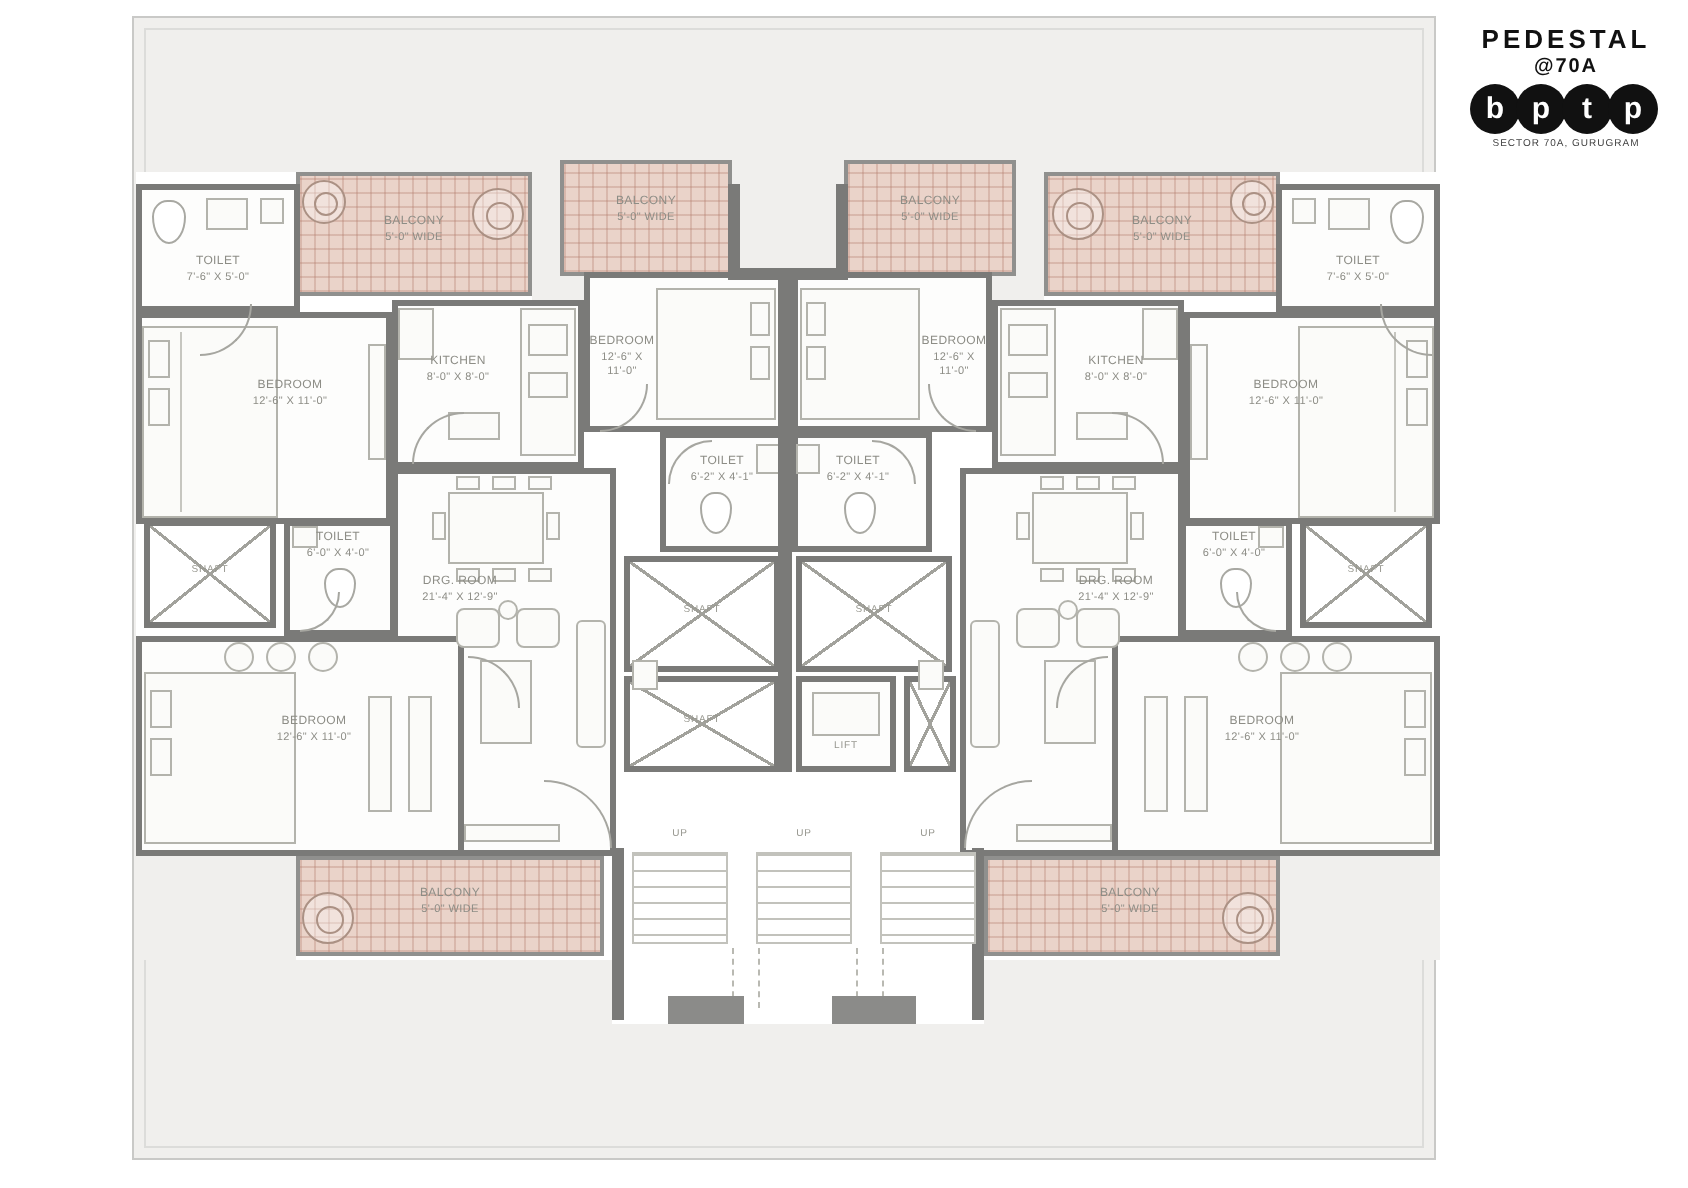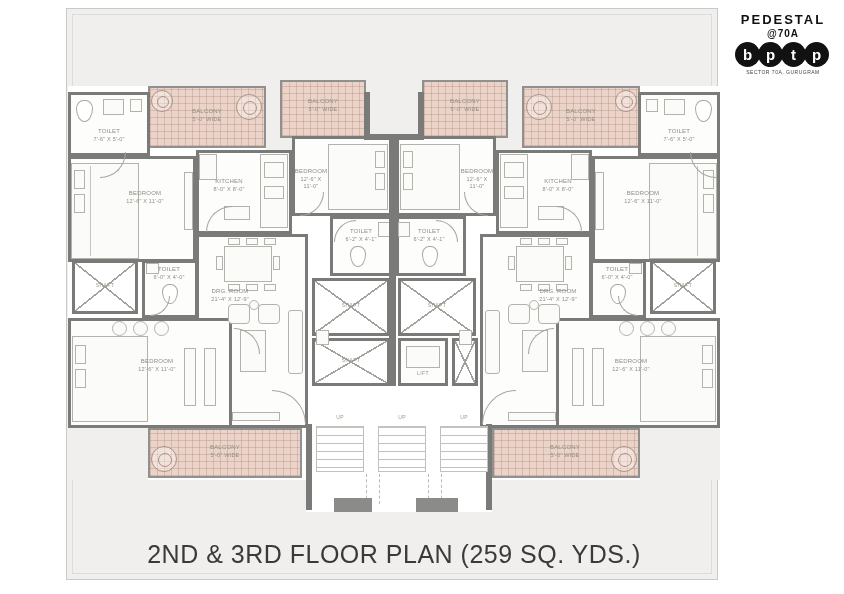--- a/index.html
+++ b/index.html
@@ -326,21 +326,20 @@
   <div class="tag" style="left:72px;top:282px;width:66px;"><span>SHAFT</span></div>
   <div class="tag" style="left:650px;top:282px;width:66px;"><span>SHAFT</span></div>
   <div class="tag" style="left:312px;top:302px;width:78px;"><span>SHAFT</span></div>
   <div class="tag" style="left:398px;top:302px;width:78px;"><span>SHAFT</span></div>
   <div class="tag" style="left:312px;top:357px;width:78px;"><span>SHAFT</span></div>
   <div class="tag" style="left:398px;top:370px;width:50px;"><span>LIFT</span></div>
   <div class="tag" style="left:316px;top:414px;width:48px;"><span>UP</span></div>
   <div class="tag" style="left:378px;top:414px;width:48px;"><span>UP</span></div>
   <div class="tag" style="left:440px;top:414px;width:48px;"><span>UP</span></div>
 
-  <div class="title" style="left:70px;top:540px;width:648px;">2ND &amp; 3RD FLOOR PLAN (259 SQ. YDS.)</div>
 
   <div class="logo" style="left:728px;top:12px;width:110px;">
     <div class="l1">PEDESTAL</div>
     <div class="l2">@70A</div>
     <div class="discs">
       <div class="disc">b</div>
       <div class="disc">p</div>
       <div class="disc">t</div>
       <div class="disc">p</div>
     </div>

